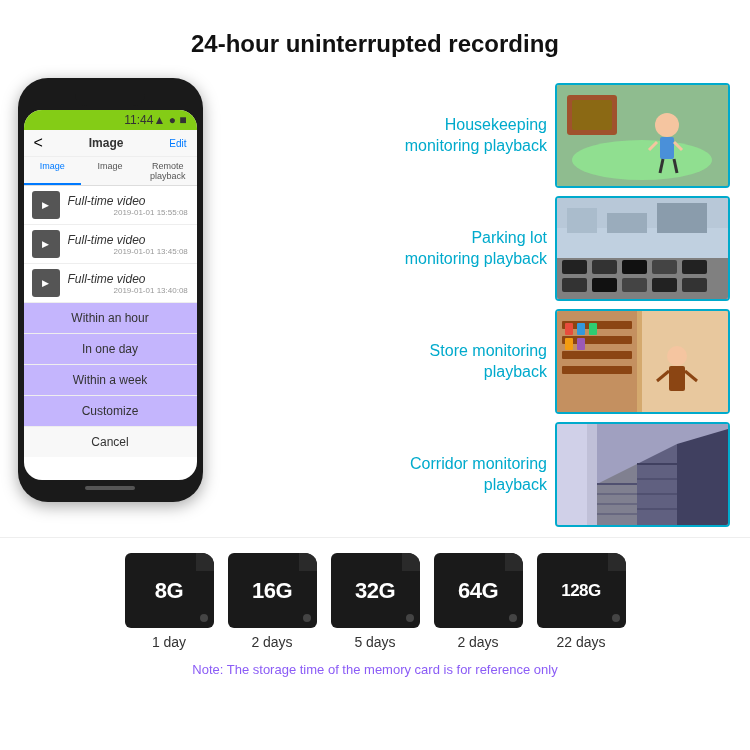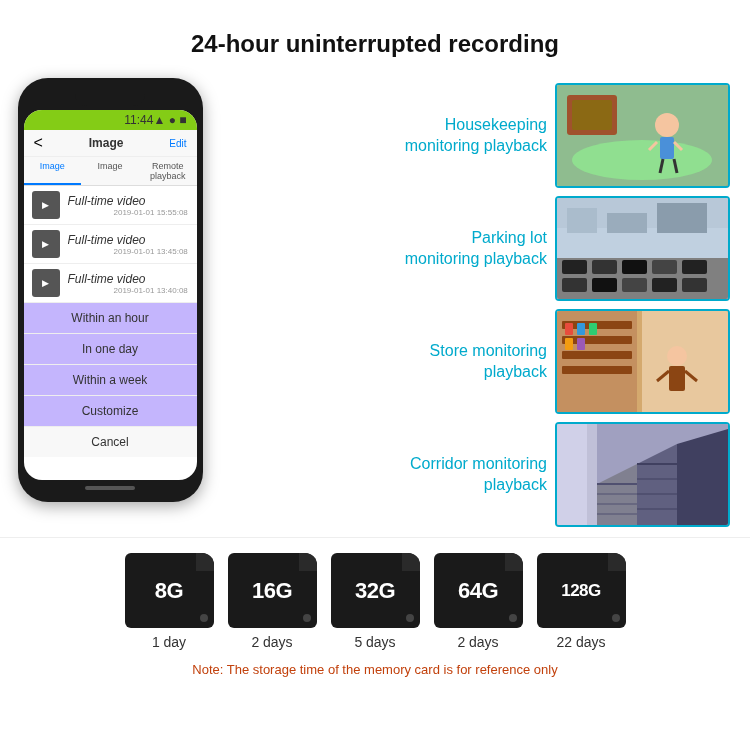--- a/index.html
+++ b/index.html
@@ -311,21 +311,21 @@
       letter-spacing: -0.5px;
     }
 
     .storage-days {
       font-size: 14px;
       color: #333;
     }
 
     .storage-note {
       font-size: 13px;
-      color: #c2410c;
+      color: #8b5cf6;
       text-align: center;
       padding: 4px 10px;
     }
   </style>
 </head>
 <body>
 
 <h1 class="header">24-hour uninterrupted recording</h1>
 
 <div class="main-content">

